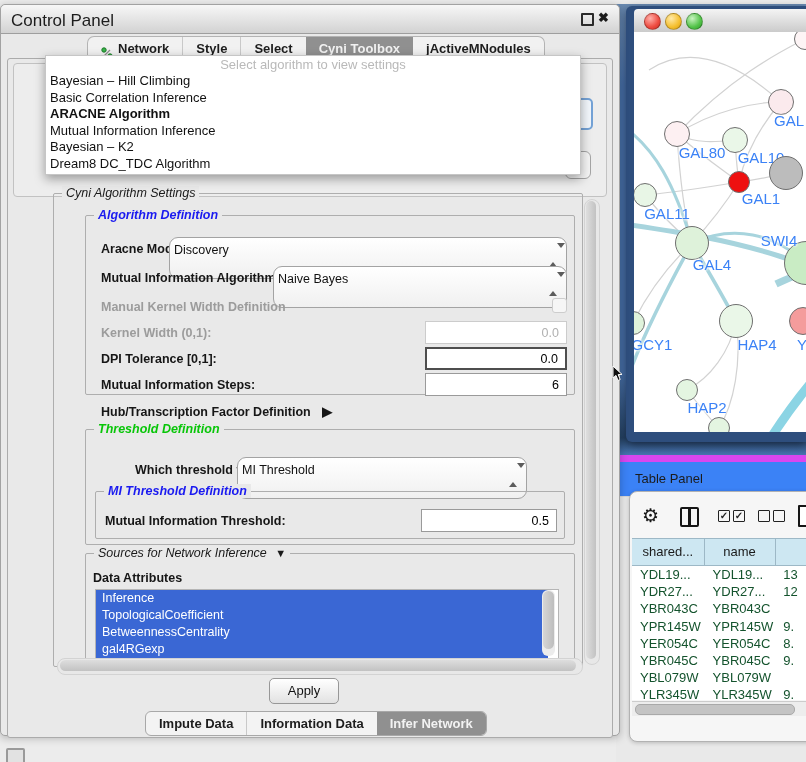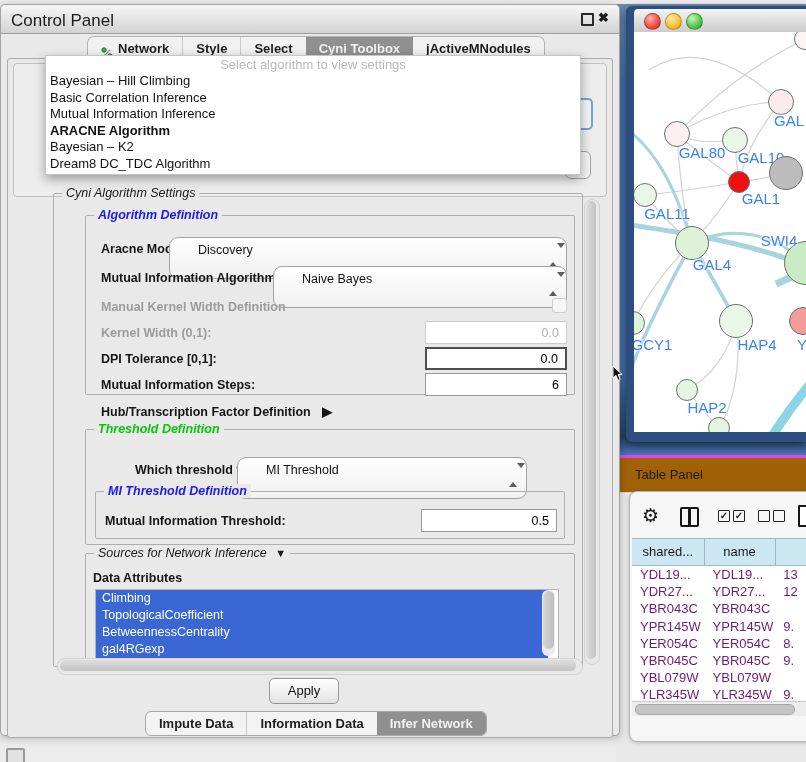--- a/index.html
+++ b/index.html
@@ -49,21 +49,21 @@
           font-size:12.5px;color:#1a1a1a;white-space:nowrap;font-style:italic;}
   .legend.blue{color:var(--blue-title);font-weight:bold;}
   .legend.green{color:var(--green-title);font-weight:bold;}
   .legend.plain{font-weight:normal;}
 
   .lbl{position:absolute;font-size:12.5px;font-weight:bold;color:#161616;white-space:nowrap;}
   .lbl.dis{color:#9c9c9c;}
 
   .combo{position:absolute;height:42px;border:1px solid #a3a3a3;border-radius:9px;
          background:linear-gradient(#ffffff,#f0f0f0);font-size:12.5px;color:#111;
-         line-height:25px;padding-left:28px;box-sizing:border-box;}
+         line-height:25px;padding-left:4px;box-sizing:border-box;}
   .spinner{position:absolute;right:9px;top:5px;width:8px;}
   .spin-up{width:0;height:0;border-left:4px solid transparent;border-right:4px solid transparent;
            border-bottom:5px solid #5c5c5c;margin-bottom:3px;}
   .spin-down{width:0;height:0;border-left:4px solid transparent;border-right:4px solid transparent;
              border-top:5px solid #5c5c5c;}
 
   .tfield{position:absolute;height:23px;background:#fff;border:1px solid #9a9a9a;
           font-size:12.5px;color:#000;line-height:23px;text-align:right;
           padding-right:7px;box-sizing:border-box;}
   .tfield.dis{border-color:#cccccc;color:#b0b0b0;}
@@ -116,39 +116,39 @@
   #light-green{left:52px;background:radial-gradient(circle at 35% 30%,#c9f3c1,#53c349 60%,#2f9c2b);}
   #net-content{left:8px;top:26px;width:172px;height:400px;background:#fff;overflow:hidden;}
   .e-gray{fill:none;stroke:var(--edge-gray);stroke-width:1.2px;}
   .e-teal{fill:none;stroke:var(--edge-teal);}
   .e-cyan{fill:none;stroke:var(--edge-cyan);}
   .net-node{position:absolute;border-radius:50%;border:1.5px solid #6f6f6f;box-sizing:border-box;}
   .net-label{position:absolute;font-size:15px;color:#3b82f6;transform:translate(-50%,-50%);
              white-space:nowrap;text-shadow:0 0 3px #fff,0 0 3px #fff,0 0 3px #fff;}
 
   
-  #tp-titlebar{left:616px;top:455px;width:190px;height:34px;background:#a16207;
-               border-top:3px solid #d946ef;border-bottom:1px solid #d8d8d8;}
+  #tp-titlebar{left:616px;top:455px;width:190px;height:34px;background:#3b82f6;
+               border-top:7px solid #d946ef;border-bottom:1px solid #d8d8d8;}
   #tp-title{left:19px;top:9px;font-size:13px;color:#1c1c1c;}
   #tp-inner{left:629px;top:491px;width:200px;height:249px;background:#f6f6f6;
             border:1px solid #b2b2b2;border-radius:8px 0 0 8px;box-shadow:0 1px 4px rgba(0,0,0,.2);}
   #tp-toolbar{left:0;top:8px;width:100%;height:34px;}
   #gear-ic{left:12px;top:4px;font-size:19px;color:#161616;}
   #col-ic{left:50px;top:7px;width:15px;height:16px;border:2.5px solid #161616;border-radius:2px;}
   #col-ic::after{content:"";position:absolute;left:6px;top:0;width:2.5px;height:16px;background:#161616;}
   .cb{position:absolute;top:10px;width:10px;height:10px;border:1.8px solid #222;border-radius:1px;
       font-size:10px;line-height:10px;text-align:center;color:#222;font-weight:bold;}
   #doc-ic{left:168px;top:5px;width:13px;height:18px;border:2.5px solid #161616;border-radius:1px;background:#fff;}
   #tp-table{left:2px;top:46px;width:198px;height:162px;background:#fff;overflow:hidden;}
   #tp-header{display:flex;height:26px;background:var(--th-bg);border-top:1px solid #9db8c6;
              border-bottom:1px solid #9db8c6;}
   .th{font-size:13px;color:#1a1a1a;line-height:26px;text-align:center;border-right:1px solid #9db8c6;
       box-sizing:border-box;}
   .tr{display:flex;height:17.2px;}
-  .td{font-size:13px;color:#701a75;line-height:17.2px;padding-left:8px;box-sizing:border-box;
+  .td{font-size:13px;color:#14532d;line-height:17.2px;padding-left:8px;box-sizing:border-box;
       white-space:nowrap;overflow:hidden;}
   #tp-hscroll{left:2px;top:209px;width:198px;height:14px;background:#ededed;border-top:1px solid #ccc;}
   #tp-hthumb{position:absolute;left:3px;top:2px;width:158px;height:9px;border-radius:5px;
              background:#c4c4c4;border:1px solid #a9a9a9;}
 
   #cursor{left:612px;top:366px;width:12px;height:16px;z-index:99;}
 </style>
 </head>
 <body>
 
@@ -332,23 +332,23 @@
     <div class="abs" id="combo-frag-2"></div>
 
     <div class="abs" id="algo-popup">
       <div id="algo-placeholder">Select algorithm to view settings</div>
       <div id="algo-items">
 
           <div class="algo-item">Bayesian – Hill Climbing</div>
 
           <div class="algo-item">Basic Correlation Inference</div>
 
+          <div class="algo-item bold">ARACNE Algorithm</div>
+
           <div class="algo-item">Mutual Information Inference</div>
-
-          <div class="algo-item bold">ARACNE Algorithm</div>
 
           <div class="algo-item">Bayesian – K2</div>
 
           <div class="algo-item">Dream8 DC_TDC Algorithm</div>
         </div>
     </div>
 
     <div class="groupbox" style="left:52px;top:188px;width:528px;height:472px;">
       <span class="legend">Cyni Algorithm Settings</span>
     </div>
@@ -396,21 +396,21 @@
 
     <div class="groupbox" style="left:84px;top:548px;width:488px;height:110px;">
       <span class="legend plain">
         <span>Sources for Network Inference</span>
         <span style="margin-left:5px;font-size:11px;">▼</span>
       </span>
     </div>
     <div class="lbl" style="left:92px;top:566px;">Data Attributes</div>
     <div class="abs" id="attr-list">
 
-        <div class="attr-row">Climbing</div>
+        <div class="attr-row">Inference</div>
 
         <div class="attr-row">TopologicalCoefficient</div>
 
         <div class="attr-row">BetweennessCentrality</div>
 
         <div class="attr-row">gal4RGexp</div>
       </div>
     <div class="abs" id="attr-vscroll">
       <div id="attr-vthumb"></div>
     </div>

